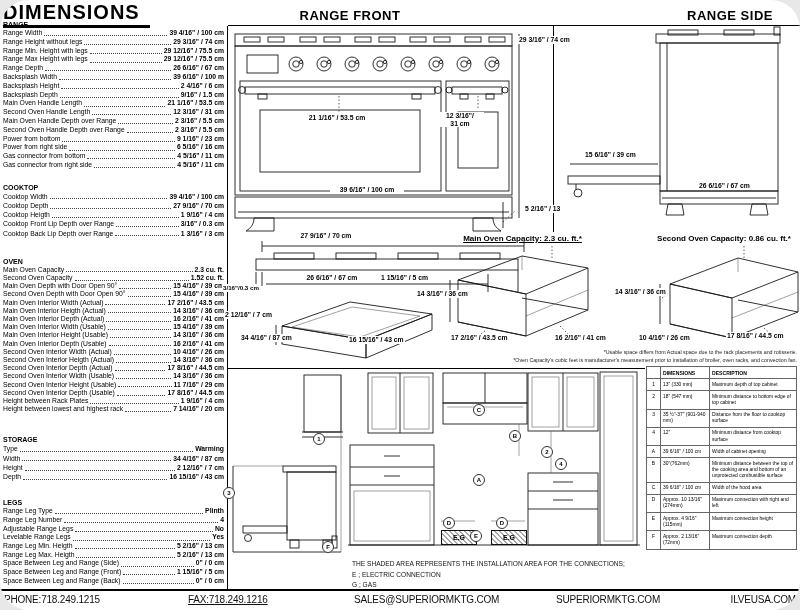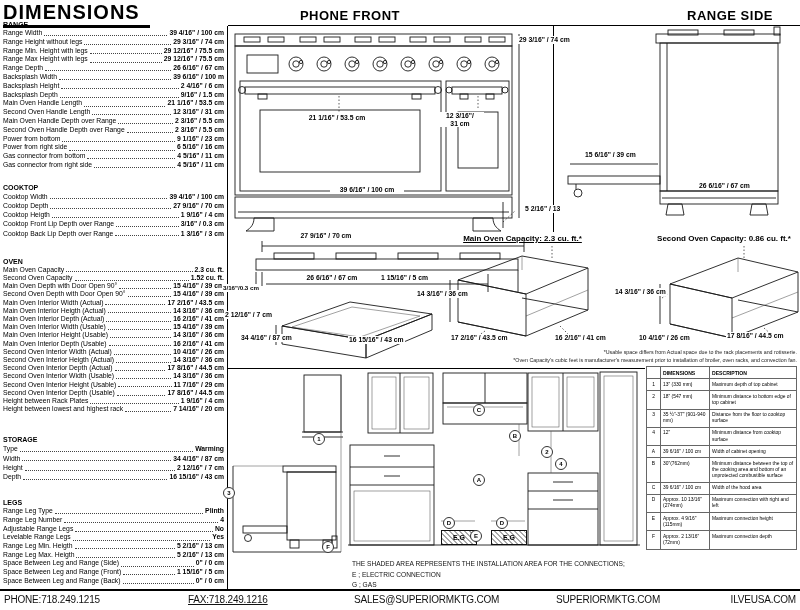--- a/index.html
+++ b/index.html
@@ -1,17 +1,17 @@
 <!DOCTYPE html>
 <html><head>
 <meta charset="utf-8">
 <style>
   html,body{margin:0;padding:0;background:#e8e8e8;}
   #page{position:relative;width:800px;height:610px;background:#fff;overflow:hidden;
-        font-family:"Liberation Sans",sans-serif;color:#000;}
+        font-family:"Liberation Sans",sans-serif;color:#000;border-radius:29px;}
   
   #doc-title{position:absolute;left:3px;top:1px;font-size:20px;font-weight:bold;
              letter-spacing:1px;border-bottom:3px solid #000;padding:0 10px 1px 0;}
   .panel-rule{position:absolute;height:0;border-top:1.4px solid #000;}
   .vrule{position:absolute;width:0;border-left:1.2px solid #000;}
   .fig-head{position:absolute;font-size:13px;font-weight:bold;letter-spacing:.5px;text-align:center;}
   
   #specs{position:absolute;left:3px;top:20px;width:221px;}
   .spec-title{font-size:7px;font-weight:bold;line-height:9px;}
   .spec-row{display:flex;align-items:flex-end;font-size:6.8px;}
@@ -57,21 +57,21 @@
 <body>
 
 <div id="page">
 
   <div id="doc-title">DIMENSIONS</div>
   <div class="panel-rule" style="left:228px;top:25px;width:325px;"></div>
   <div class="panel-rule" style="left:553px;top:25px;width:247px;"></div>
   <div class="vrule" style="left:227px;top:26px;height:563px;"></div>
   <div class="vrule" style="left:553px;top:26px;height:206px;"></div>
   <div class="panel-rule" style="left:227px;top:368px;width:418px;border-top-width:1px;"></div>
-  <div class="fig-head" style="left:280px;top:8px;width:140px;">PHONE FRONT</div>
+  <div class="fig-head" style="left:280px;top:8px;width:140px;">RANGE FRONT</div>
   <div class="fig-head" style="left:663px;top:8px;width:134px;">RANGE SIDE</div>
 
   <div id="specs">
 
       <div class="spec-section">
         <div class="spec-title">RANGE</div>
         <div>
 
             <div class="spec-row">
               <span class="sl">Range Width</span>

